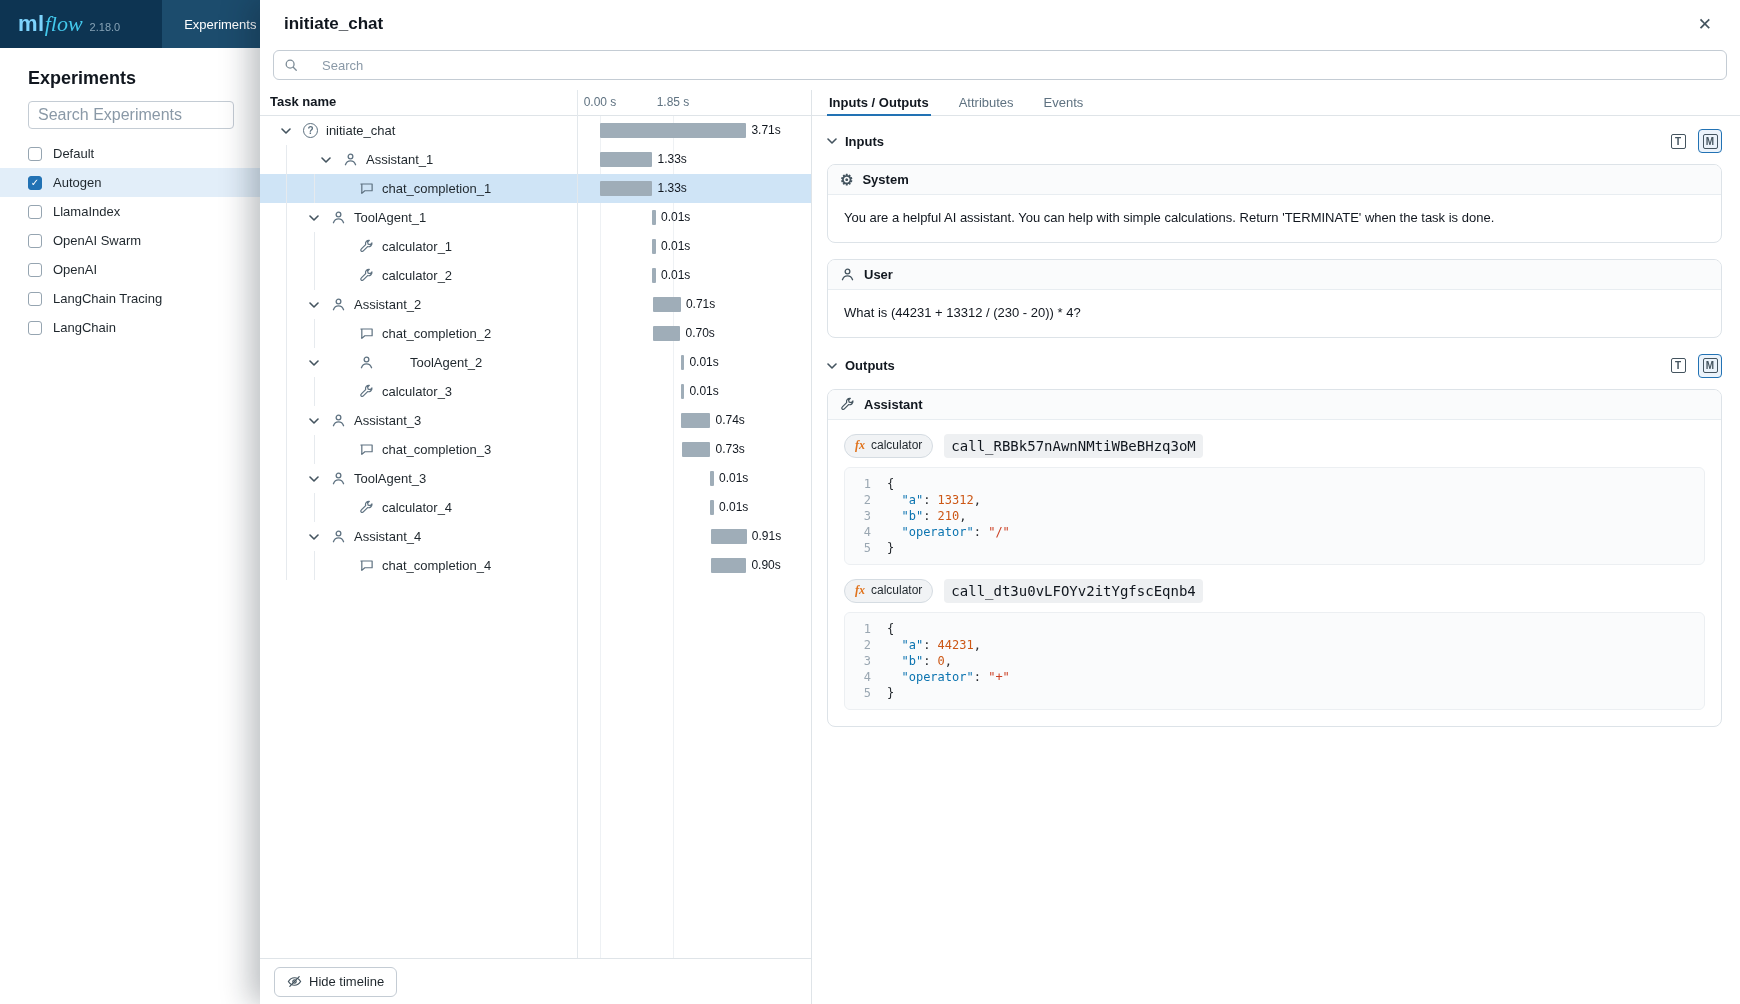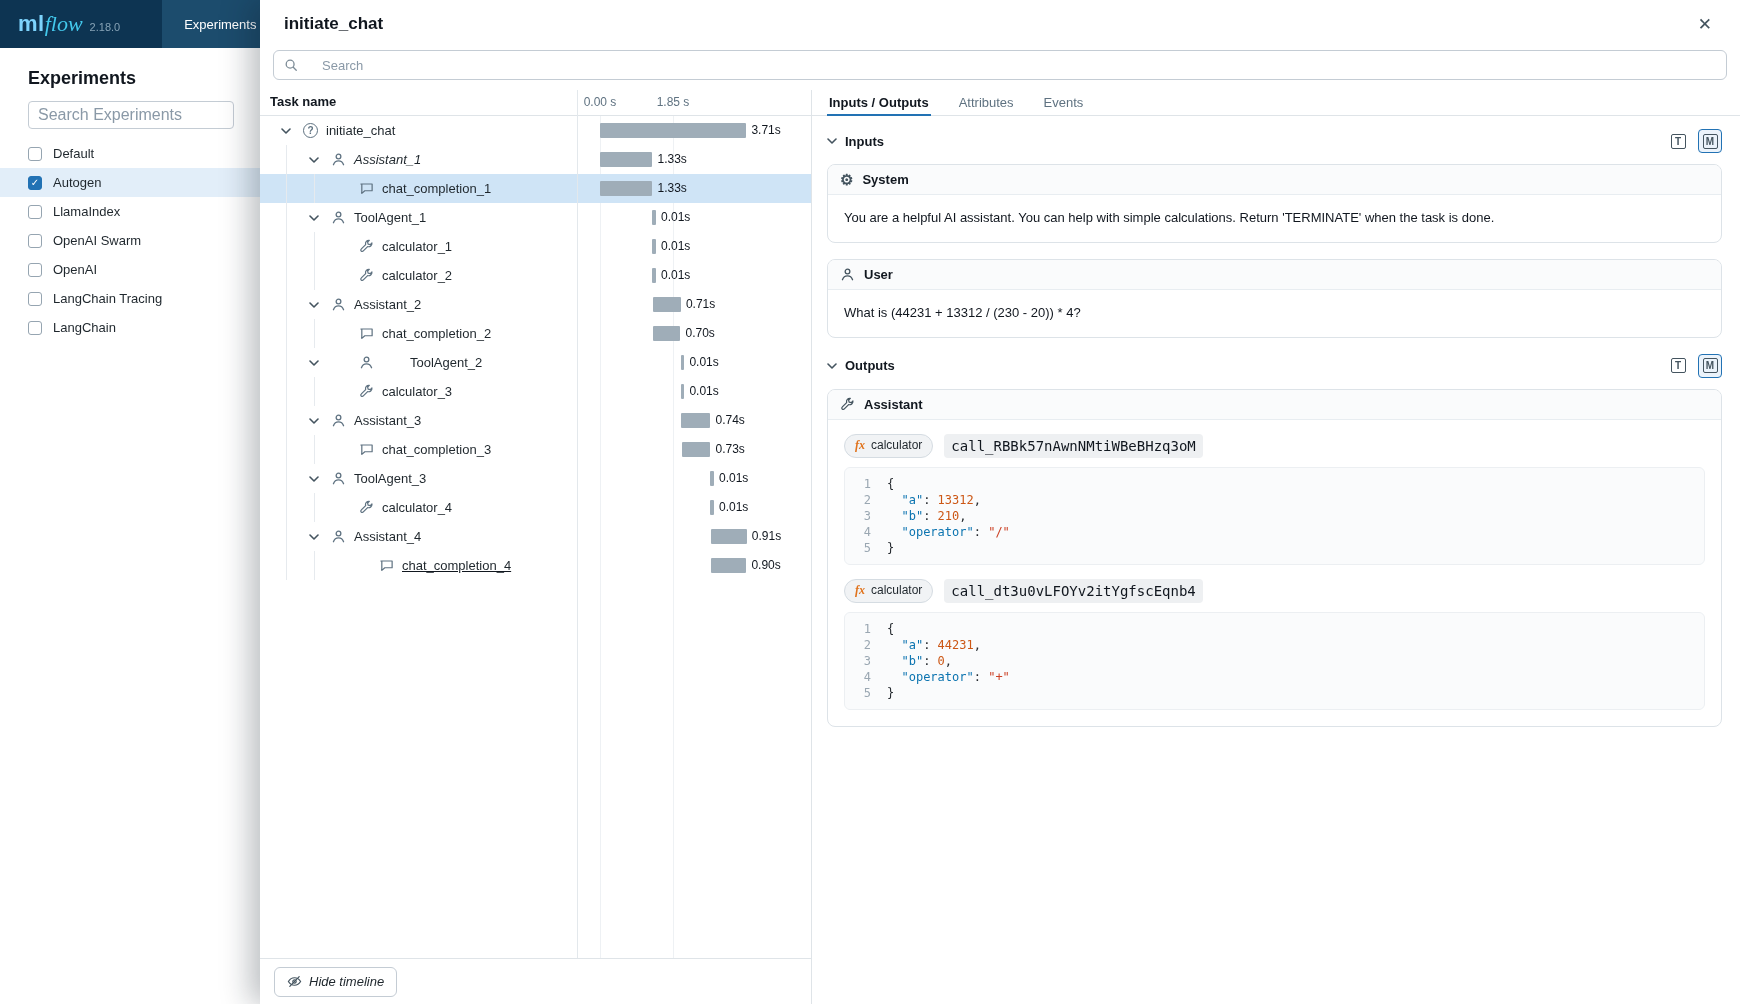--- a/index.html
+++ b/index.html
@@ -49,21 +49,21 @@
   .tree-row.selected { background:#cfe4f6; }
   .guide { position:absolute; top:0; bottom:0; width:1px; background:#e6eaee; }
   .row-name { width:317px; flex:none; display:flex; align-items:center; overflow:hidden; position:relative; height:100%; }
   .row-chevron { width:20px; flex:none; display:flex; justify-content:center; align-items:center; }
   .row-icon { width:17px; flex:none; margin:0 7px 0 6px; display:flex; align-items:center; justify-content:center; }
   .row-label { font-size:13px; color:#1f272d; white-space:nowrap; }
   .row-timeline { flex:1; position:relative; height:100%; }
   .bar { position:absolute; top:7px; height:15px; background:#9fadb8; border-radius:1px; }
   .bar-label { position:absolute; top:7px; line-height:15px; font-size:12px; color:#11171f; white-space:nowrap; }
   .left-footer { flex:none; height:46px; border-top:1px solid #dfe4e8; display:flex; align-items:center; padding-left:14px; position:relative; z-index:3; background:#fff; }
-  .hide-btn { height:30px; border:1px solid #c4ccd4; border-radius:6px; background:#fff; display:flex; align-items:center; gap:7px; padding:0 12px; font-size:13px; color:#1f272d; cursor:pointer; font-family:inherit;font-style:italic; }
+  .hide-btn { height:30px; border:1px solid #c4ccd4; border-radius:6px; background:#fff; display:flex; align-items:center; gap:7px; padding:0 12px; font-size:13px; color:#1f272d; cursor:pointer; font-family:inherit; }
 
   
   .right-pane { flex:1; display:flex; flex-direction:column; min-width:0; background:#fff; }
   .tabs-row { height:26px; flex:none; border-bottom:1px solid #dfe4e8; display:flex; gap:26px; padding-left:15px; }
   .tab { font-size:13px; color:#5f7281; display:flex; align-items:center; padding:0 2px; border-bottom:2px solid transparent; margin-bottom:-1px; cursor:pointer; }
   .tab.active { color:#11171f; font-weight:bold; border-bottom-color:#2272b4; }
   .panel-scroll { flex:1; overflow:auto; padding:0 18px 24px 15px; }
   .section-header { display:flex; align-items:center; margin:13px 0 11px 0; }
   .section-chevron { margin-right:8px; display:flex; cursor:pointer; }
   .section-title { font-size:13px; font-weight:bold; }
@@ -182,21 +182,21 @@
                 </span>
                 <span class="row-label">initiate_chat</span>
               </div>
               <div class="row-timeline">
                 <div class="bar" style="left: 23px; width: 146.397px;"></div>
                 <span class="bar-label" style="left: 174.397px;">3.71s</span>
               </div>
             </div>
             <div class="tree-row">
               <div class="guide" style="left: 26px;"></div>
-              <div class="row-name" style="padding-left: 44px; font-style: italic;">
+              <div class="row-name" style="padding-left: 56px;">
                 <span class="row-chevron">
                   <svg width="10" height="6" viewBox="0 0 10 6">
                     <polyline points="1,1 5,5 9,1" fill="none" stroke="#44545f" stroke-width="1.6" stroke-linecap="round" stroke-linejoin="round"></polyline>
                   </svg>
                 </span>
                 <span class="row-icon">
                   <svg width="15" height="15" viewBox="0 0 16 16">
                     <circle cx="8" cy="4.8" r="2.5" fill="none" stroke="#5f7281" stroke-width="1.4"></circle>
                     <path d="M2.6 13.6c0.9-2.7 3-4.1 5.4-4.1s4.5 1.4 5.4 4.1" fill="none" stroke="#5f7281" stroke-width="1.4" stroke-linecap="round"></path>
                   </svg>
@@ -449,21 +449,21 @@
                 <span class="row-label">Assistant_4</span>
               </div>
               <div class="row-timeline">
                 <div class="bar" style="left: 133.883px; width: 35.9086px;"></div>
                 <span class="bar-label" style="left: 174.791px;">0.91s</span>
               </div>
             </div>
             <div class="tree-row">
               <div class="guide" style="left: 26px;"></div>
               <div class="guide" style="left: 54px;"></div>
-              <div class="row-name" style="padding-left: 92px; text-decoration: underline;">
+              <div class="row-name" style="padding-left: 72px;">
                 <span class="row-chevron"></span>
                 <span class="row-icon">
                   <svg width="15" height="15" viewBox="0 0 16 16">
                     <path d="M2 3.2h12v7.2H6.2L3 13.2V3.2z" fill="none" stroke="#5f7281" stroke-width="1.3" stroke-linejoin="round"></path>
                   </svg>
                 </span>
                 <span class="row-label">chat_completion_4</span>
               </div>
               <div class="row-timeline">
                 <div class="bar" style="left: 133.883px; width: 35.514px;"></div>

